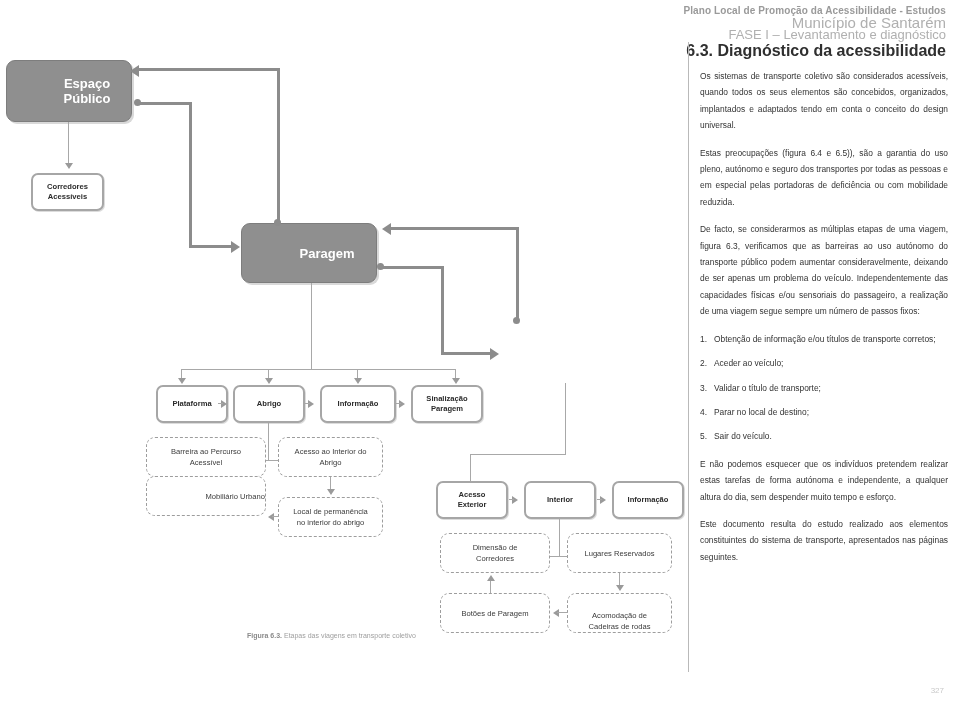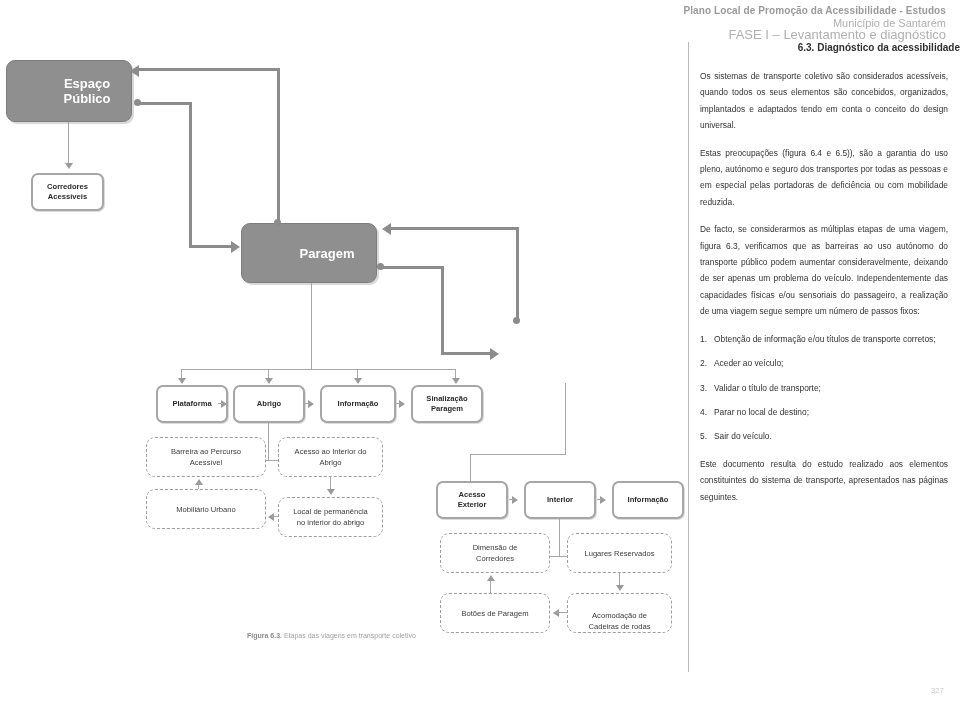--- a/index.html
+++ b/index.html
@@ -10,26 +10,26 @@
     font-family: "Liberation Sans", sans-serif;
     color: #3a3a3a;
     position: relative;
     overflow: hidden;
   }
   .page { position:absolute; inset:0; }
 
   
   .header { position:absolute; right:14px; top:4px; text-align:right; }
   .hdr-line1 { font-size:10px; font-weight:bold; color:#9a9a9a; letter-spacing:.1px; line-height:13px; }
-  .hdr-line2 { font-size:11px; color:#b0b0b0; line-height:12px; }
+  .hdr-line2 { font-size:15px; color:#b0b0b0; line-height:12px; }
   .hdr-line3 { font-size:13px; color:#b0b0b0; line-height:12px; }
 
   .section-title {
-    position:absolute; right:0; top:42px;
-    font-size:10px; font-weight:bold; color:#2f2f2f;
+    position:absolute; right:14px; top:42px;
+    font-size:16px; font-weight:bold; color:#2f2f2f;
   }
 
   
   .divider { position:absolute; left:688px; top:42px; width:1px; height:630px; background:#b9b9b9; }
 
   
   .textcol { position:absolute; left:700px; top:68px; width:248px; }
   .textcol p {
     margin:0 0 11px 0;
     font-size:8.4px;
@@ -138,20 +138,21 @@
     <p>Os sistemas de transporte coletivo são considerados acessíveis, quando todos os seus elementos são concebidos, organizados, implantados e adaptados tendo em conta o conceito do design universal.</p>
     <p>Estas preocupações (figura 6.4 e 6.5)), são a garantia do uso pleno, autónomo e seguro dos transportes por todas as pessoas e em especial pelas portadoras de deficiência ou com mobilidade reduzida.</p>
     <p>De facto, se considerarmos as múltiplas etapas de uma viagem, figura 6.3, verificamos que as barreiras ao uso autónomo do transporte público podem aumentar consideravelmente, deixando de ser apenas um problema do veículo. Independentemente das capacidades físicas e/ou sensoriais do passageiro, a realização de uma viagem segue sempre um número de passos fixos:</p>
     <ul class="steps">
       <li><span class="num">1.</span><span>Obtenção de informação e/ou títulos de transporte corretos;</span></li>
       <li><span class="num">2.</span><span>Aceder ao veículo;</span></li>
       <li><span class="num">3.</span><span>Validar o título de transporte;</span></li>
       <li><span class="num">4.</span><span>Parar no local de destino;</span></li>
       <li><span class="num">5.</span><span>Sair do veículo.</span></li>
     </ul>
+    <p>E não podemos esquecer que os indivíduos pretendem realizar estas tarefas de forma autónoma e independente, a qualquer altura do dia, sem despender muito tempo e esforço.</p>
     <p class="last-para">Este documento resulta do estudo realizado aos elementos constituintes do sistema de transporte, apresentados nas páginas seguintes.</p>
   </div>
 
   <div class="pagenum">327</div>
 
   <div class="diagram">
 
     <div class="node big" style="left:6px; top:5px; width:126px; height:62px;">
       <span>Espaço Público</span>
     </div>
@@ -235,21 +236,21 @@
     <div class="node dashed" style="left:278px; top:382px; width:105px; height:40px;">
       <span style="white-space:pre-line;">Acesso ao Interior do
 Abrigo</span>
     </div>
 
     <div class="ln thin v" style="left:330px; top:422px; height:16px;"></div>
     <div class="arrow sm down" style="left:326.5px; top:434px;"></div>
     <div class="ln thin v" style="left:198px; top:428px; height:16px;"></div>
     <div class="arrow sm up" style="left:194.5px; top:424px;"></div>
 
-    <div class="node dashed" style="left:146px; top:434px; width:120px; height:40px;">
+    <div class="node dashed" style="left:146px; top:421px; width:120px; height:40px;justify-content:flex-end;">
       <span>Mobiliário Urbano</span>
     </div>
     <div class="node dashed" style="left:278px; top:442px; width:105px; height:40px;align-items:center;">
       <span style="white-space:pre-line;">Local de permanência
 no interior do abrigo</span>
     </div>
 
     <div class="arrow sm left" style="left:268px; top:458px;"></div>
     <div class="ln thin h" style="left:272px; top:461px; width:7px;"></div>
 

